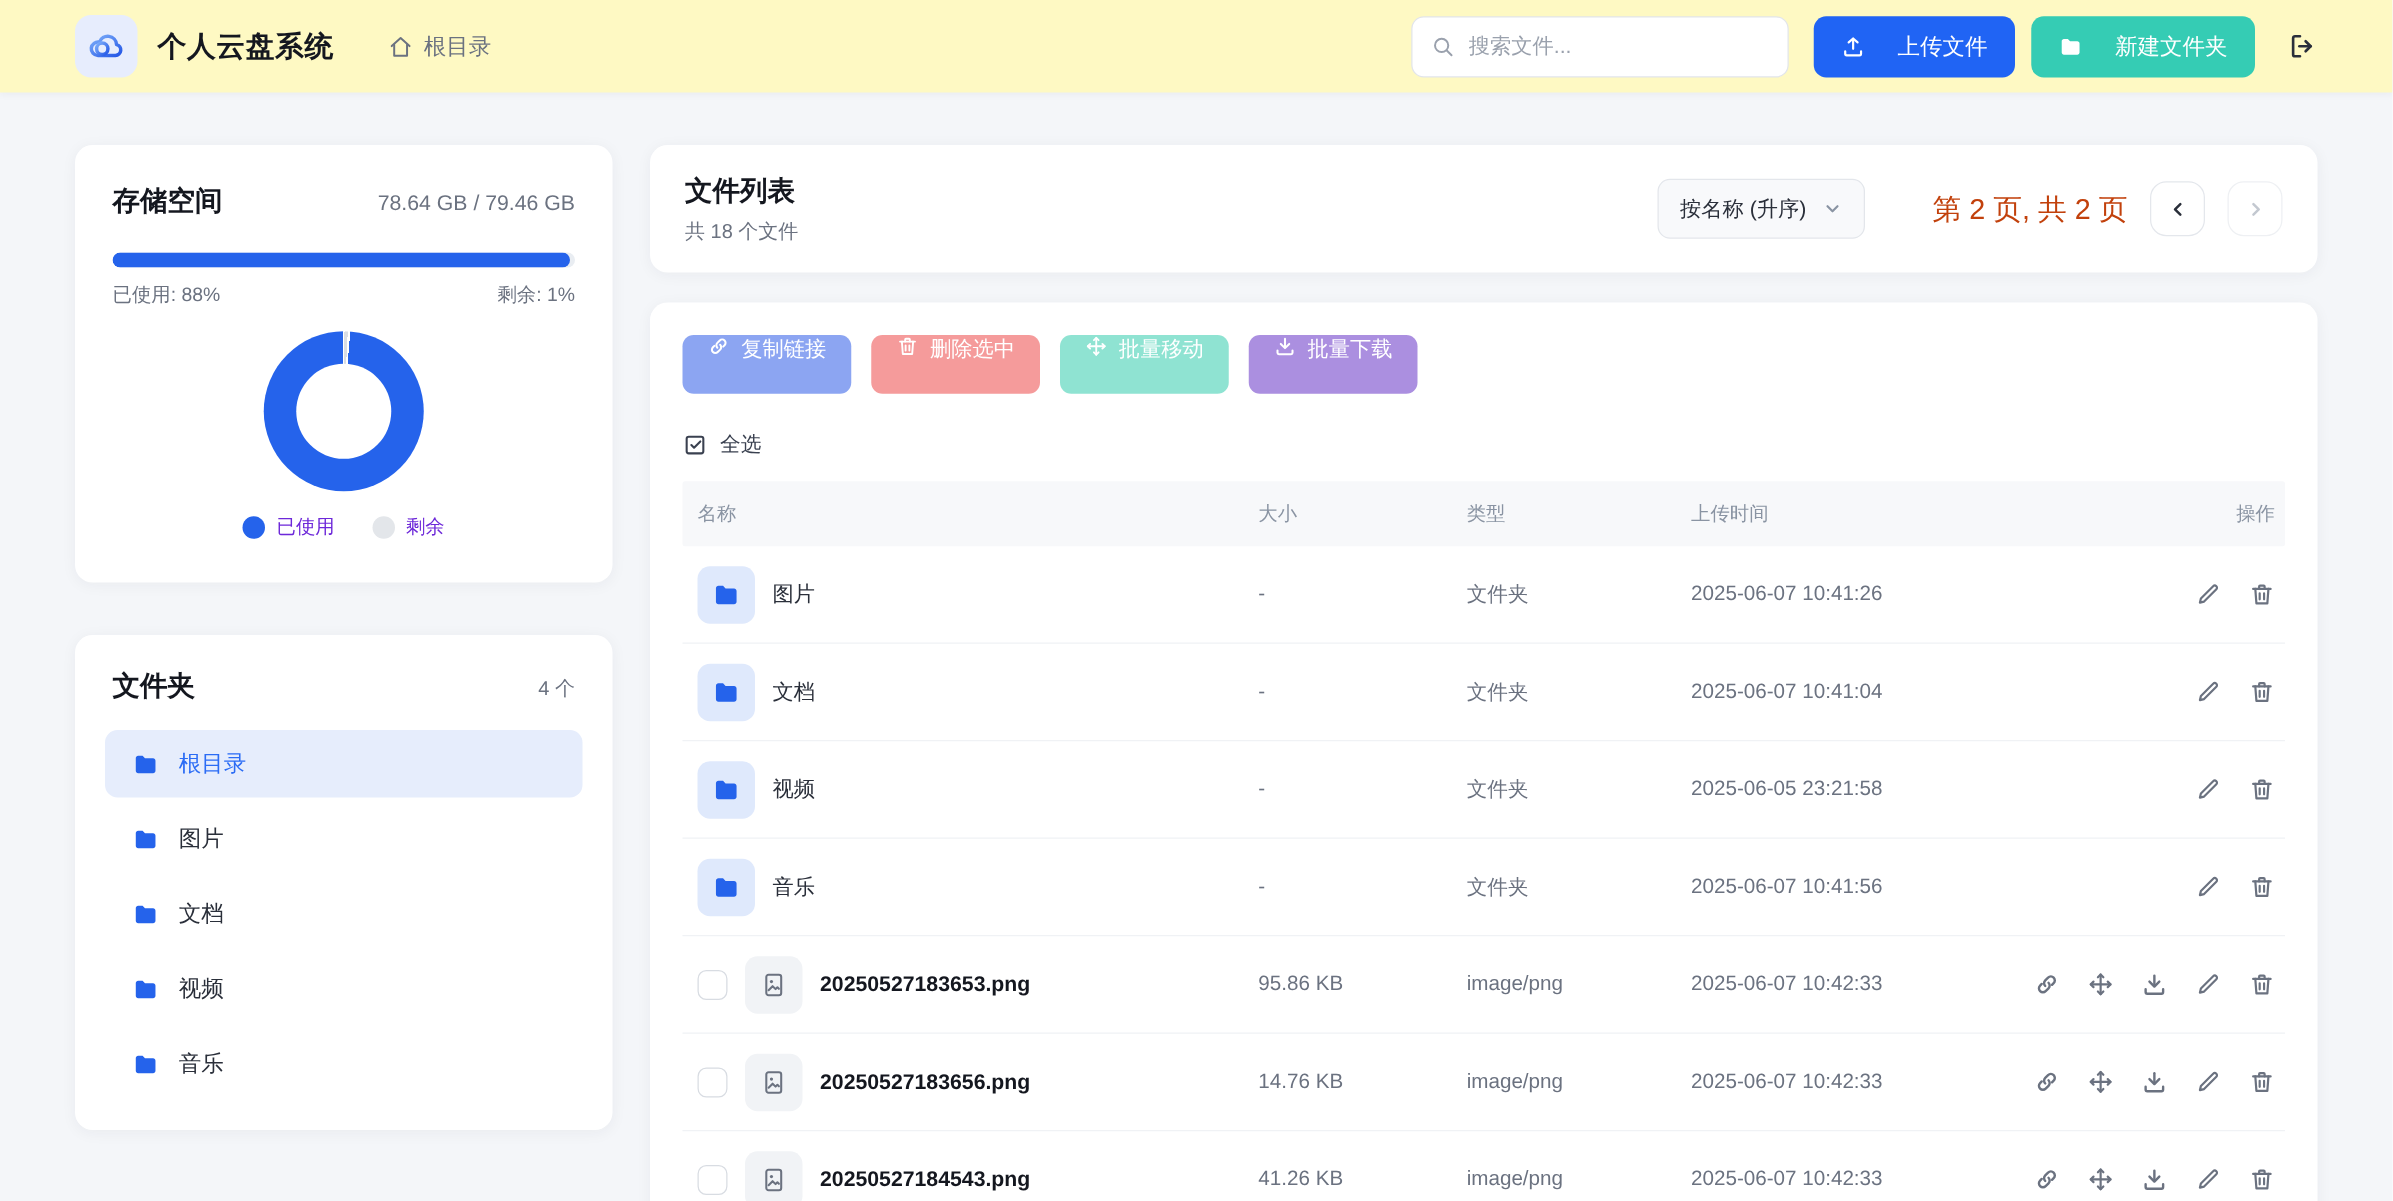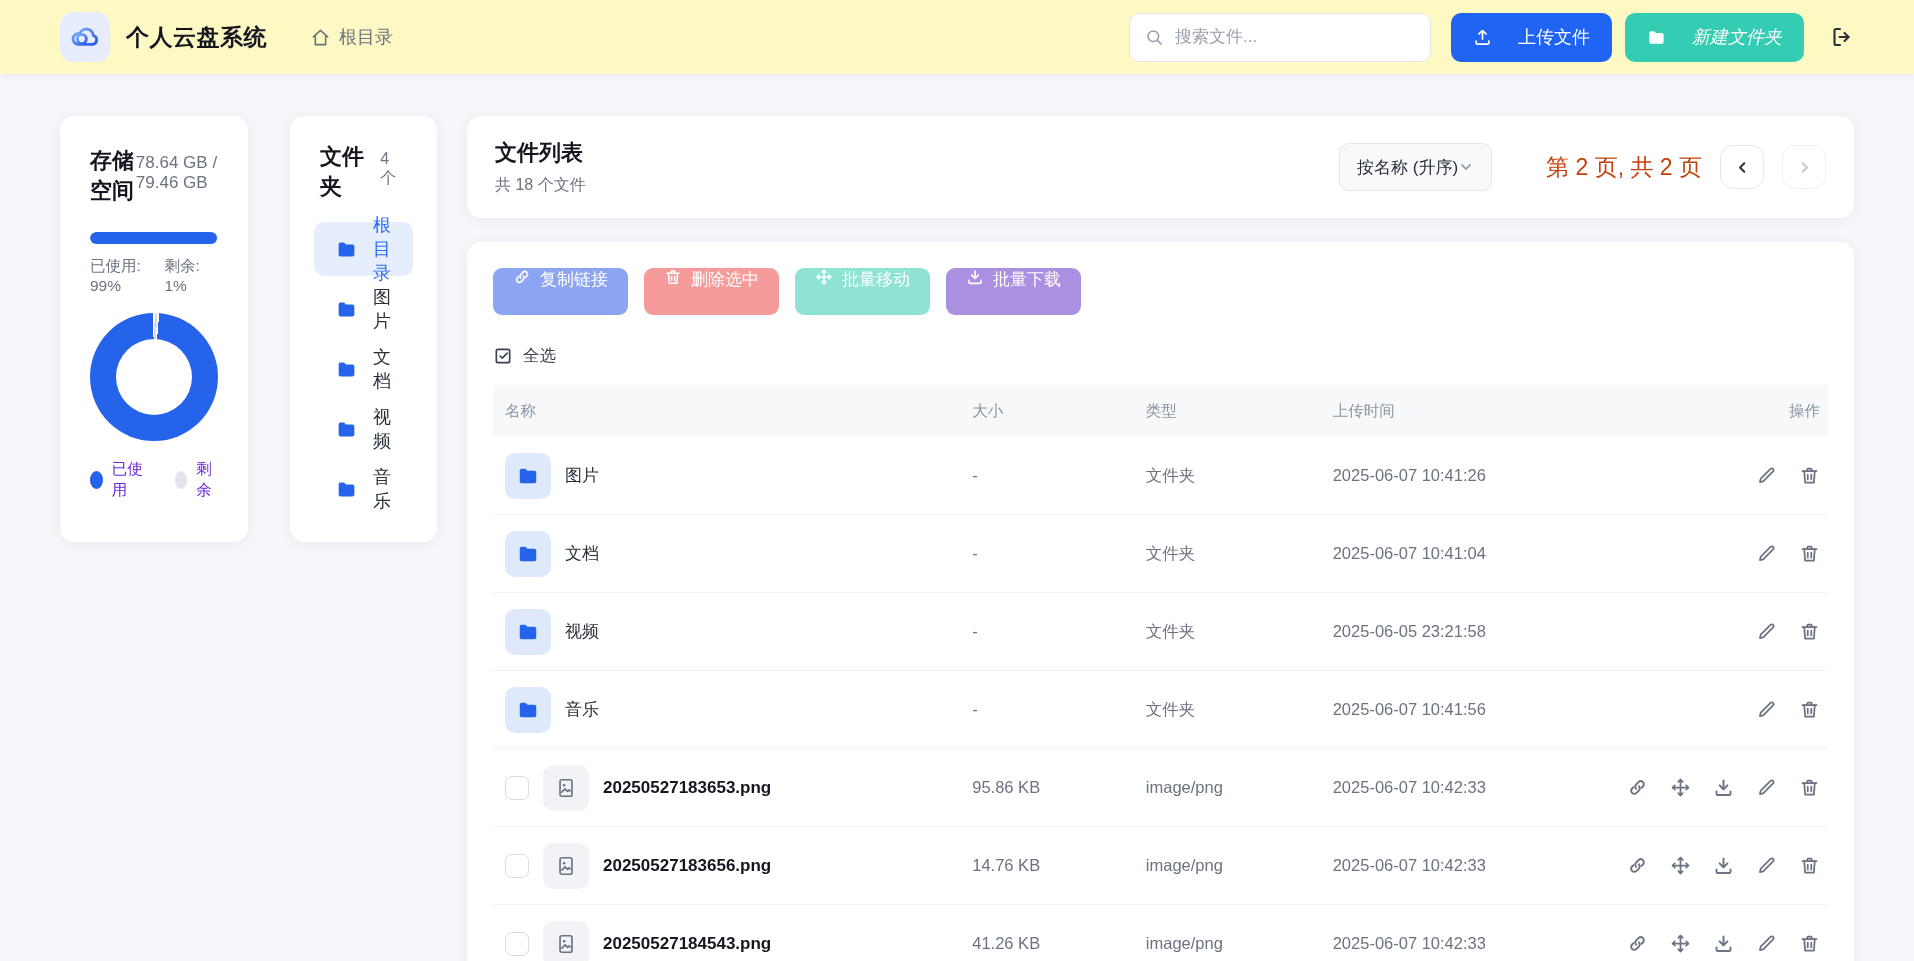--- a/index.html
+++ b/index.html
@@ -31,21 +31,21 @@
     height:49px; border:none; border-radius:10px; color:#fff; font-size:18px; font-family:inherit;
     display:flex; align-items:center; gap:26px; padding:0 22px; cursor:pointer;
   }
   .btn-upload { margin-left:20px; }
   .btn-newfolder { margin-left:13px; }
   .logout-btn { margin-left:26px; background:none; border:none; color:#2a2f3a; cursor:pointer; }
 
   
   .content { display:flex; gap:30px; padding:42px 60px 0; align-items:flex-start; }
   .card { background:#fff; border-radius:14px; box-shadow:0 2px 12px rgba(30,41,59,.05); }
-  .sidebar { width:377px; flex:none; display:flex; flex-direction:row; gap:42px; }
+  .sidebar { width:430px; flex:none; display:flex; flex-direction:column; gap:42px; }
   .main { flex:1; display:flex; flex-direction:column; gap:24px; min-width:0; }
 
   
   .storage-card { padding:30px 30px 34px; }
   .storage-head { display:flex; justify-content:space-between; align-items:baseline; }
   .storage-title { font-size:22px; font-weight:700; }
   .storage-usage { font-size:17px; color:#6b7280; }
   .progress-track { margin-top:26px; height:12px; border-radius:6px; background:#e9edf2; overflow:hidden; }
   .progress-fill { height:100%; border-radius:6px; }
   .progress-labels { display:flex; justify-content:space-between; margin-top:12px; font-size:15.5px; color:#6b7280; }
@@ -69,21 +69,21 @@
   .folder-item .fi-icon { color:#2563eb; font-size:21px; }
   .folder-item.active { background:#e6edfc; color:#2b6cf5; }
 
   
   .list-header-card { padding:22px 28px; display:flex; align-items:center; }
   .list-title { font-size:22px; font-weight:700; }
   .list-subtitle { font-size:16px; color:#6b7280; margin-top:7px; }
   .header-right { margin-left:auto; display:flex; align-items:center; gap:18px; }
   .sort-select {
     height:48px; background:#f8f9fb; border:1px solid #e3e6eb; border-radius:10px;
-    display:flex; align-items:center; padding:0 17px; font-size:17px; color:#2a2f3a; cursor:pointer;
+    display:flex; align-items:center; gap:13px; padding:0 17px; font-size:17px; color:#2a2f3a; cursor:pointer;
   }
   .sort-select .chev { color:#8a94a3; }
   .page-info { font-size:23px; color:#c2410c; white-space:nowrap;margin-left:36px; }
   .page-btn {
     width:44px; height:44px; border-radius:13px; background:#fff; border:1px solid #e4e7ec;
     display:flex; align-items:center; justify-content:center; color:#2a2f3a; cursor:pointer;
   }
   .page-btn.disabled { color:#c3c8d0; border-color:#eef0f3; }
 
   
@@ -162,21 +162,21 @@
     <span>
       <svg width="19" height="19" viewBox="0 0 24 24" fill="none" stroke="currentColor" stroke-width="2.2" stroke-linecap="round" stroke-linejoin="round">
         <path d="M12 14V4"></path>
           <path d="m7.5 7.5 4.5-4 4.5 4"></path>
           <path d="M4 16.5V19a1.5 1.5 0 0 0 1.5 1.5h13A1.5 1.5 0 0 0 20 19v-2.5"></path>
       </svg>
     </span>
     <span>上传文件</span>
   </button>
 
-  <button class="nav-btn btn-newfolder" style="background: rgb(53, 204, 180); font-style: italic;">
+  <button class="nav-btn btn-newfolder" style="background: rgb(53, 204, 180);">
     <span>
       <svg width="19" height="19" viewBox="0 0 24 24" fill="currentColor">
         <path d="M3 6.2C3 5 4 4 5.2 4h4l2.2 2.4h7.4C20 6.4 21 7.4 21 8.6v9.2c0 1.2-1 2.2-2.2 2.2H5.2C4 20 3 19 3 17.8z"></path>
       </svg>
     </span>
     <span>新建文件夹</span>
   </button>
 
   <button class="logout-btn">
     <span>
@@ -195,21 +195,21 @@
 
     <section class="card storage-card">
       <div class="storage-head">
         <div class="storage-title">存储空间</div>
         <div class="storage-usage">78.64 GB / 79.46 GB</div>
       </div>
       <div class="progress-track">
         <div class="progress-fill" style="width: 99%; background: rgb(37, 99, 235);"></div>
       </div>
       <div class="progress-labels">
-        <span>已使用: 99%</span>
+        <span>已使用: 88%</span>
         <span>剩余: 1%</span>
       </div>
       <div class="donut-wrap">
         <div class="donut" style="background: conic-gradient(rgb(255, 255, 255) 0deg, rgb(255, 255, 255) 0.15%, rgb(217, 221, 227) 0.15%, rgb(217, 221, 227) 0.8%, rgb(255, 255, 255) 0.8%, rgb(255, 255, 255) 1.3%, rgb(37, 99, 235) 1.3%, rgb(37, 99, 235) 99.8%, rgb(255, 255, 255) 99.8%, rgb(255, 255, 255) 100%);"></div>
       </div>
       <div class="legend">
         <div class="legend-item">
           <span class="legend-dot" style="background: rgb(37, 99, 235);"></span>
           <span>已使用</span>
         </div>

